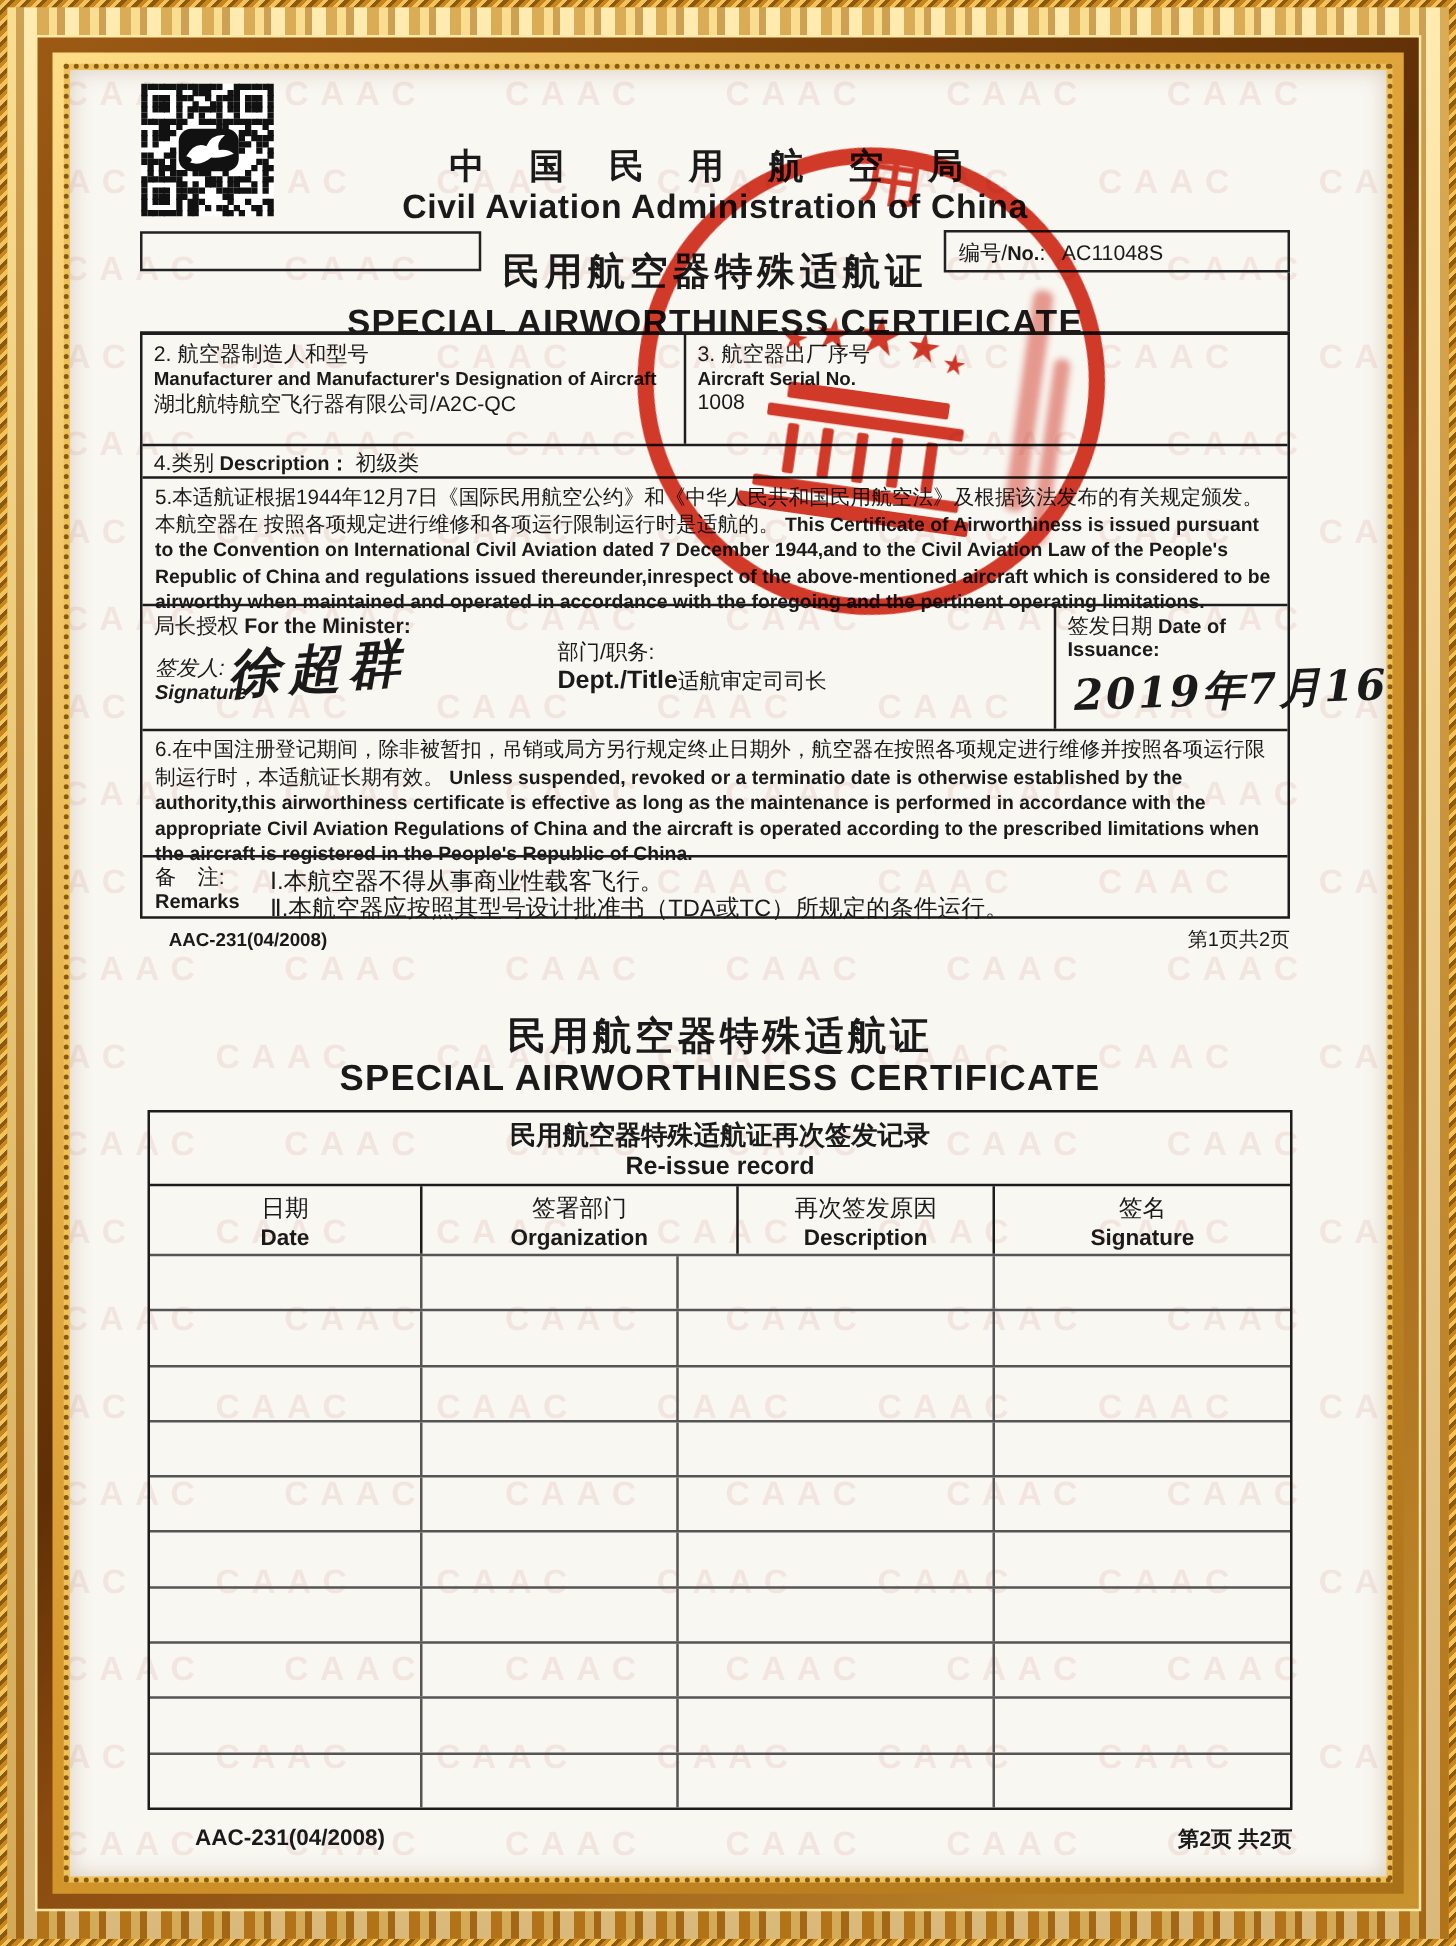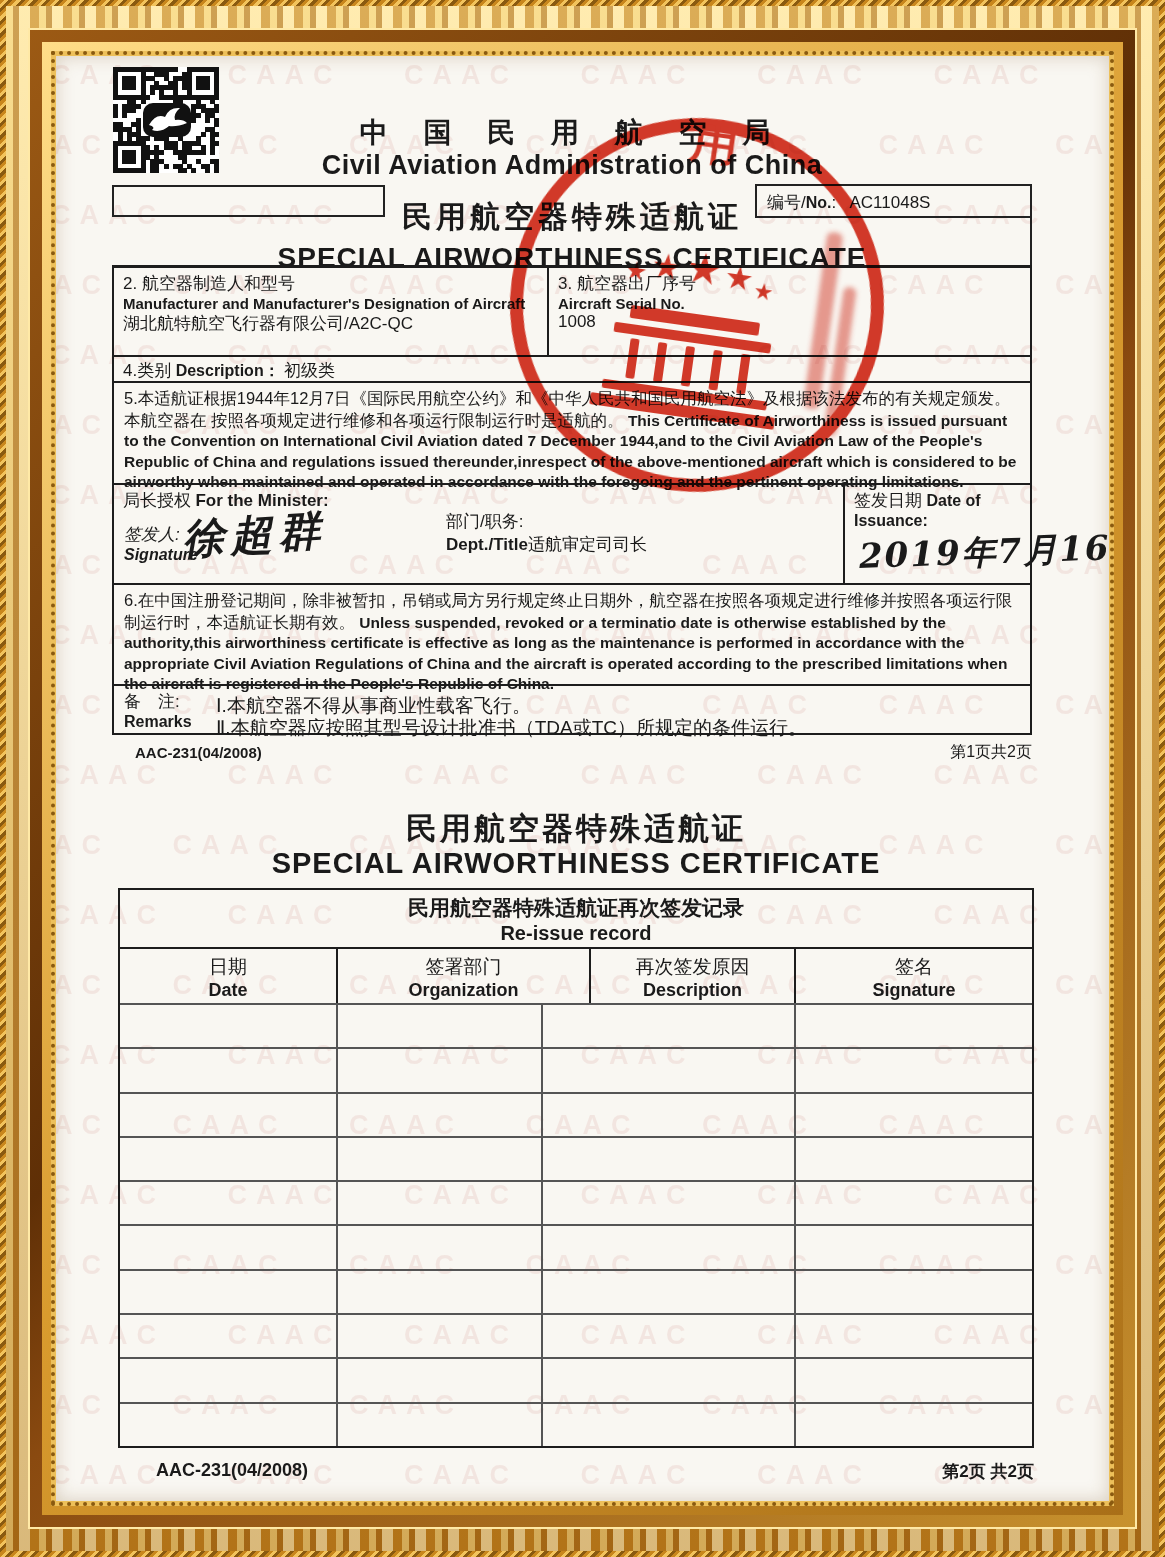--- a/index.html
+++ b/index.html
@@ -465,21 +465,21 @@
                 <span class="cn">局长授权</span>
                 <span class="en" style="font-size:17px;">For the Minister:</span>
                 <div class="sig-label">
                   <div class="cn">签发人:</div>
                   <div class="en" style="font-size:16px;">Signature</div>
                 </div>
                 <div class="signature">徐超群</div>
                 <div class="dept">
                   <div class="cn">部门/职务:</div>
                   <div>
-                    <span class="en" style="font-size:17px;">Dept./Title</span><span class="cn">适航审定司司长</span>
+                    <span class="en" style="font-size:20px;">Dept./Title</span><span class="cn">适航审定司司长</span>
                   </div>
                 </div>
               </div>
               <div class="cell cD2">
                 <span class="cn">签发日期</span>
                 <span class="en" style="font-size:16px;">Date of Issuance:</span>
                 <div class="date-hand">2019年7月16日</div>
               </div>
             </div>
             <div class="row rE">

